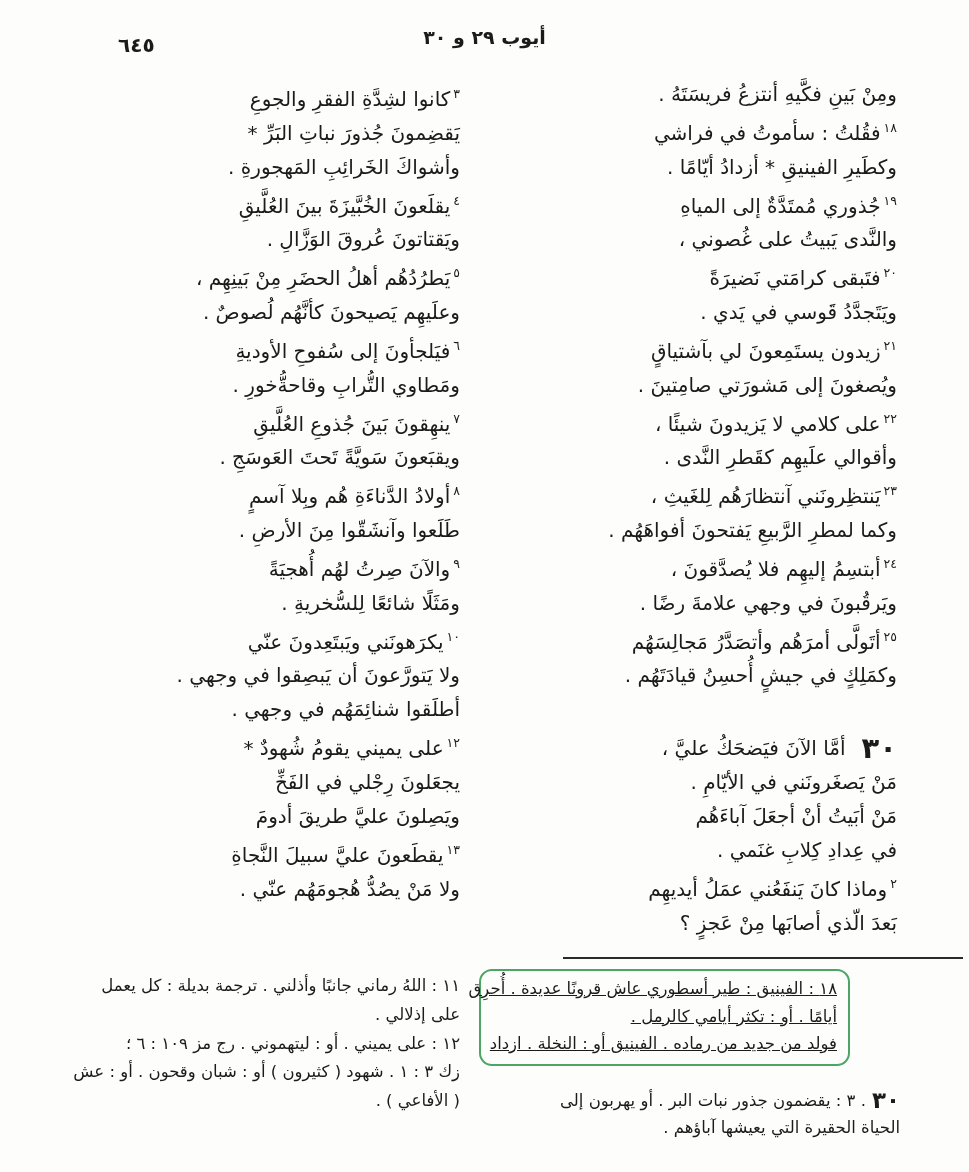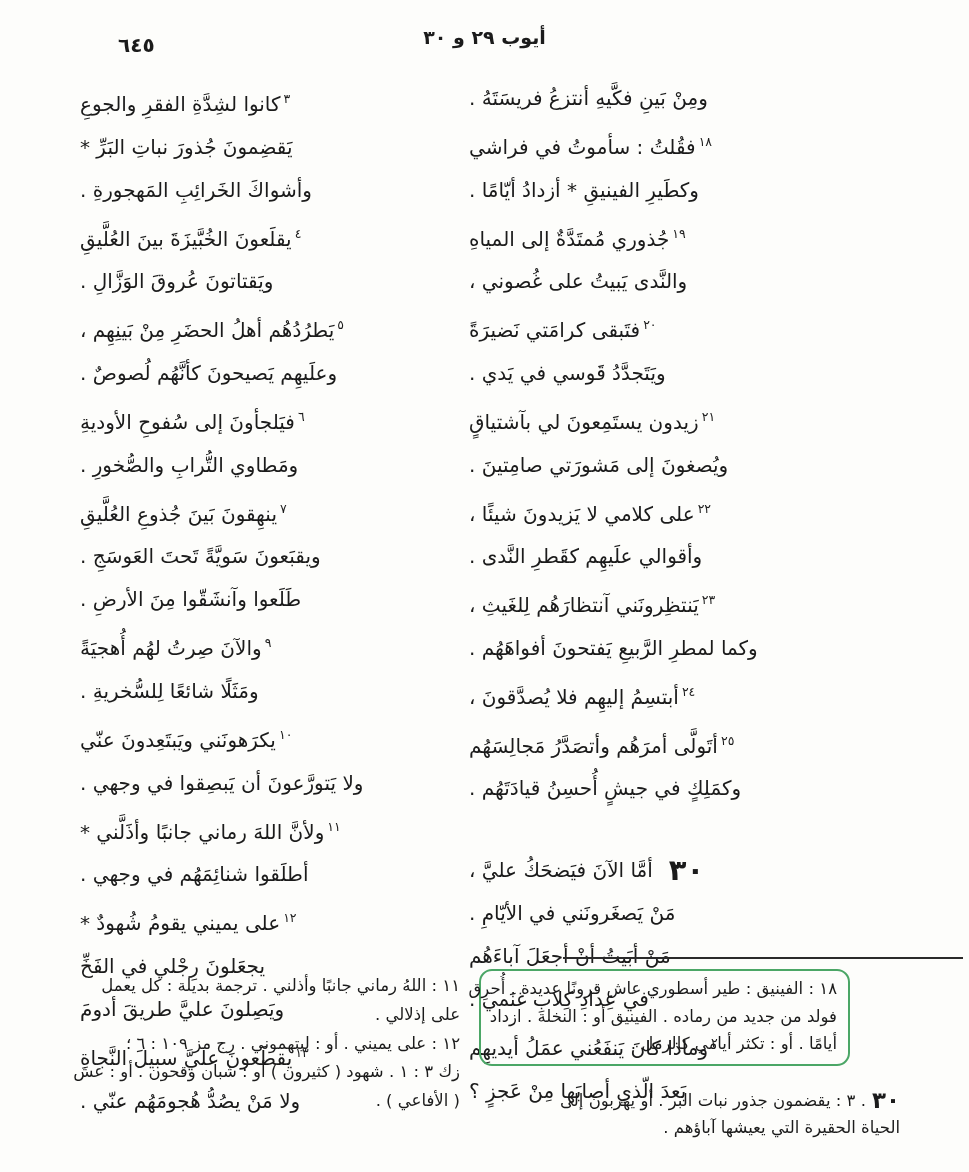--- a/index.html
+++ b/index.html
@@ -18,23 +18,23 @@
     font-size:20px;font-weight:bold;letter-spacing:1px;
   }
   .ptitle{
     position:absolute;top:26px;left:0;right:0;
     text-align:center;font-size:19px;font-weight:bold;
   }
   .col{position:absolute;top:77px;}
   .col-right{right:72px;width:428px;}
   .col-left{right:509px;width:380px;}
   .col .tline{
-    text-align:left;
+    text-align:right;
     font-size:20px;
-    line-height:43px;
+    line-height:34px;
     white-space:nowrap;
   }
   .col .tline.gap{margin-top:36px;}
   .vnum{
     font-size:12.5px;
     vertical-align:super;
     margin-left:3px;
     font-weight:normal;
   }
   .col .chnum{
@@ -87,62 +87,63 @@
       <div class="tline"><span>والنَّدى يَبيتُ على غُصوني ،</span></div>
       <div class="tline"><sup class="vnum">٢٠</sup><span>فتَبقى كرامَتي نَضيرَةً</span></div>
       <div class="tline"><span>ويَتَجدَّدُ قَوسي في يَدي .</span></div>
       <div class="tline"><sup class="vnum">٢١</sup><span>زيدون يستَمِعونَ لي بآشتياقٍ</span></div>
       <div class="tline"><span>ويُصغونَ إلى مَشورَتي صامِتينَ .</span></div>
       <div class="tline"><sup class="vnum">٢٢</sup><span>على كلامي لا يَزيدونَ شيئًا ،</span></div>
       <div class="tline"><span>وأقوالي علَيهِم كقَطرِ النَّدى .</span></div>
       <div class="tline"><sup class="vnum">٢٣</sup><span>يَنتظِرونَني آنتظارَهُم لِلغَيثِ ،</span></div>
       <div class="tline"><span>وكما لمطرِ الرَّبيعِ يَفتحونَ أفواهَهُم .</span></div>
       <div class="tline"><sup class="vnum">٢٤</sup><span>أبتسِمُ إليهِم فلا يُصدَّقونَ ،</span></div>
+      <div class="tline"><span>ويَرقُبونَ في وجهي علامةَ رضًا .</span></div>
       <div class="tline"><sup class="vnum">٢٥</sup><span>أتَولَّى أمرَهُم وأتصَدَّرُ مَجالِسَهُم</span></div>
       <div class="tline"><span>وكمَلِكٍ في جيشٍ أُحسِنُ قيادَتَهُم .</span></div>
       <div class="tline gap"><span class="chnum">٣٠</span><span>أمَّا الآنَ فيَضحَكُ عليَّ ،</span></div>
       <div class="tline"><span>مَنْ يَصغَرونَني في الأيّامِ .</span></div>
       <div class="tline"><span>مَنْ أبَيتُ أنْ أجعَلَ آباءَهُم</span></div>
       <div class="tline"><span>في عِدادِ كِلابِ غنَمي .</span></div>
       <div class="tline"><sup class="vnum">٢</sup><span>وماذا كانَ يَنفَعُني عمَلُ أيديهِم</span></div>
       <div class="tline"><span>بَعدَ الّذي أصابَها مِنْ عَجزٍ ؟</span></div>
     </div>
   <div class="col col-left">
       <div class="tline"><sup class="vnum">٣</sup><span>كانوا لشِدَّةِ الفقرِ والجوعِ</span></div>
       <div class="tline"><span>يَقضِمونَ جُذورَ نباتِ البَرِّ *</span></div>
       <div class="tline"><span>وأشواكَ الخَرائِبِ المَهجورةِ .</span></div>
       <div class="tline"><sup class="vnum">٤</sup><span>يقلَعونَ الخُبَّيزَةَ بينَ العُلَّيقِ</span></div>
       <div class="tline"><span>ويَقتاتونَ عُروقَ الوَزَّالِ .</span></div>
       <div class="tline"><sup class="vnum">٥</sup><span>يَطرُدُهُم أهلُ الحضَرِ مِنْ بَينِهِم ،</span></div>
       <div class="tline"><span>وعلَيهِم يَصيحونَ كأنَّهُم لُصوصٌ .</span></div>
       <div class="tline"><sup class="vnum">٦</sup><span>فيَلجأونَ إلى سُفوحِ الأوديةِ</span></div>
-      <div class="tline"><span>ومَطاوي التُّرابِ والصُّخورِ .</span></div>
+      <div class="tline"><span>ومَطاوي التُّرابِ وقاحةُّخورِ .</span></div>
       <div class="tline"><sup class="vnum">٧</sup><span>ينهِقونَ بَينَ جُذوعِ العُلَّيقِ</span></div>
       <div class="tline"><span>ويقبَعونَ سَويَّةً تَحتَ العَوسَجِ .</span></div>
+      <div class="tline"><sup class="vnum">٨</sup><span>أولادُ الدَّناءَةِ هُم وبِلا آسمٍ</span></div>
       <div class="tline"><span>طَلَعوا وآنشَقّوا مِنَ الأرضِ .</span></div>
       <div class="tline"><sup class="vnum">٩</sup><span>والآنَ صِرتُ لهُم أُهجيَةً</span></div>
       <div class="tline"><span>ومَثَلًا شائعًا لِلسُّخريةِ .</span></div>
       <div class="tline"><sup class="vnum">١٠</sup><span>يكرَهونَني ويَبتَعِدونَ عنّي</span></div>
       <div class="tline"><span>ولا يَتورَّعونَ أن يَبصِقوا في وجهي .</span></div>
-      <div class="tline"><sup class="vnum">١١</sup><span>ولأنَّ اللهَ رماني جانبًا وأذَلَّني *</span></div>
       <div class="tline"><span>أطلَقوا شنائِمَهُم في وجهي .</span></div>
       <div class="tline"><sup class="vnum">١٢</sup><span>على يميني يقومُ شُهودٌ *</span></div>
       <div class="tline"><span>يجعَلونَ رِجْلي في الفَخِّ</span></div>
       <div class="tline"><span>ويَصِلونَ عليَّ طريقَ أدومَ</span></div>
       <div class="tline"><sup class="vnum">١٣</sup><span>يقطَعونَ عليَّ سبيلَ النَّجاةِ</span></div>
       <div class="tline"><span>ولا مَنْ يصُدُّ هُجومَهُم عنّي .</span></div>
     </div>
 
   <div class="fnsep"></div>
 
   <div class="fnr">
-    <div class="fnbox" style="border-color: rgb(75, 166, 102);">
+    <div class="fnbox" style="border-color: rgb(75, 166, 102); text-decoration: underline;">
         <div class="tline"><span>١٨ : الفينيق : طير أسطوري عاش قرونًا عديدة . أُحرِق</span></div>
+        <div class="tline"><span>أيامًا . أو : تكثر أيامي كالرمل .</span></div>
         <div class="tline"><span>فولد من جديد من رماده . الفينيق أو : النخلة . ازداد</span></div>
-        <div class="tline"><span>أيامًا . أو : تكثر أيامي كالرمل .</span></div>
       </div>
     <div class="fnafter">
         <div class="tline"><span class="chnum">٣٠</span><span>. ٣ : يقضمون جذور نبات البر . أو يهربون إلى</span></div>
         <div class="tline"><span>الحياة الحقيرة التي يعيشها آباؤهم .</span></div>
       </div>
   </div>
 
   <div class="fnl">
       <div class="tline"><span>١١ : اللهُ رماني جانبًا وأذلني . ترجمة بديلة : كل يعمل</span></div>
       <div class="tline"><span>على إذلالي .</span></div>

